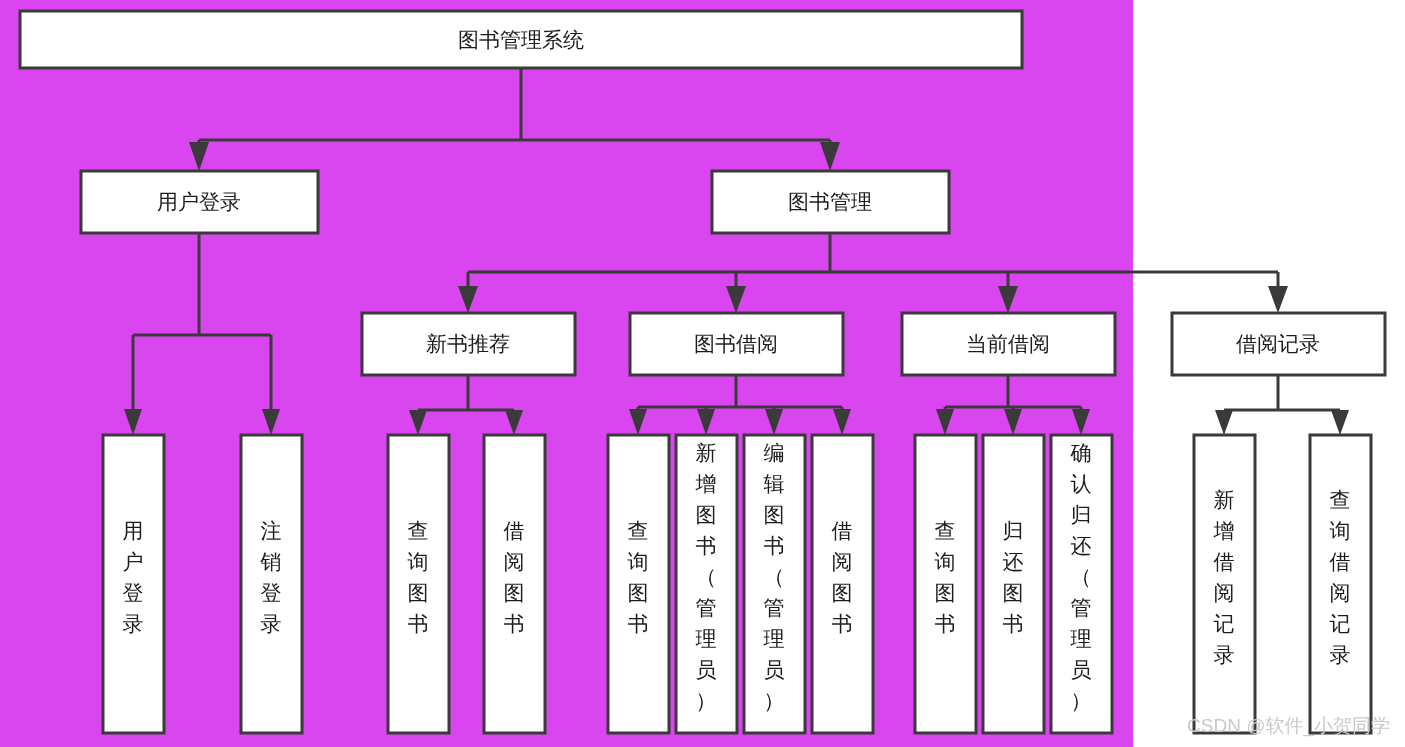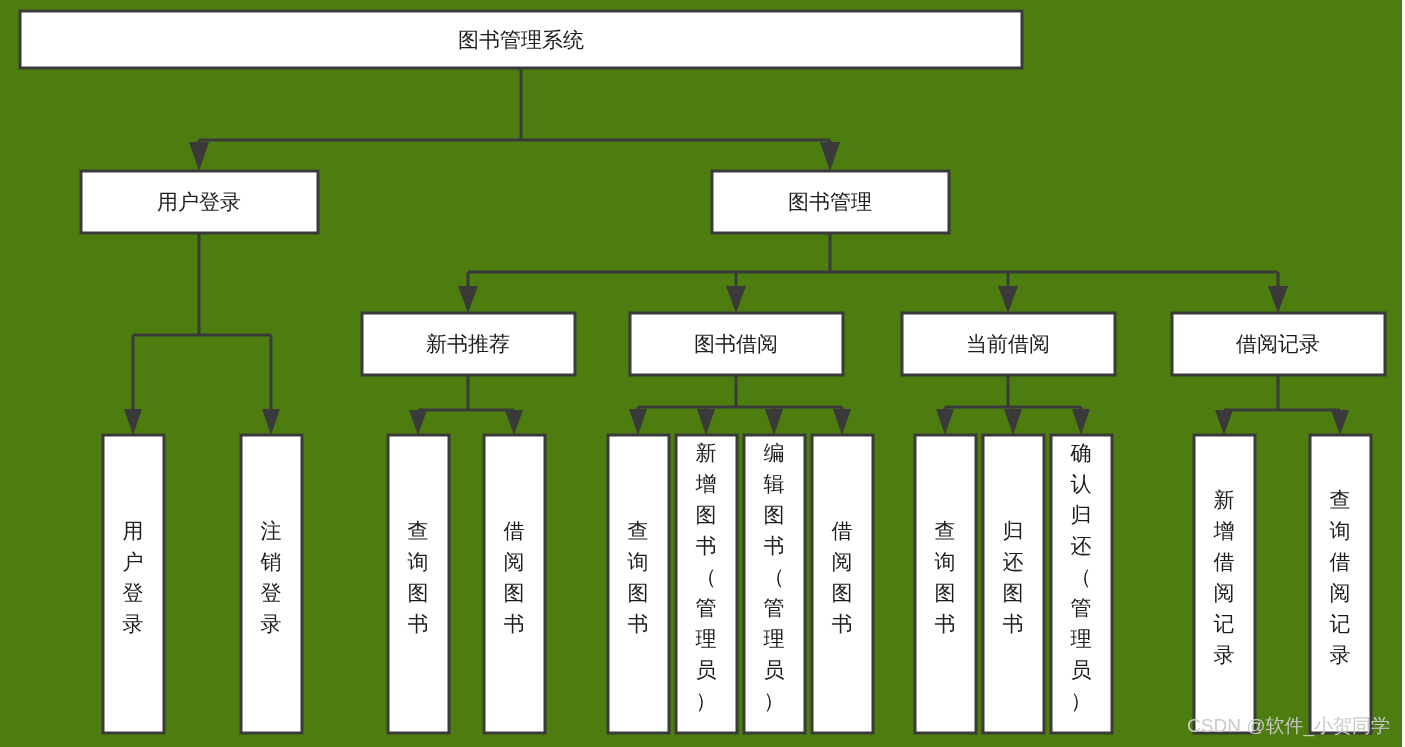--- a/index.html
+++ b/index.html
@@ -8,23 +8,23 @@
     background: #ffffff;
   }
   body {
     width: 1405px;
     height: 747px;
     font-family: "Liberation Sans", "DejaVu Sans", sans-serif;
     overflow: hidden;
   }
   #diagram-root {
     position: relative;
-    width: 1402px;
+    width: 1133px;
     height: 747px;
-    background: #4d7c0f;
+    background: #d946ef;
   }
   svg.diagram-canvas {
     position: absolute;
     left: 0;
     top: 0;
     width: 1405px;
     height: 747px;
   }
   .node-box {
     fill: #ffffff;

